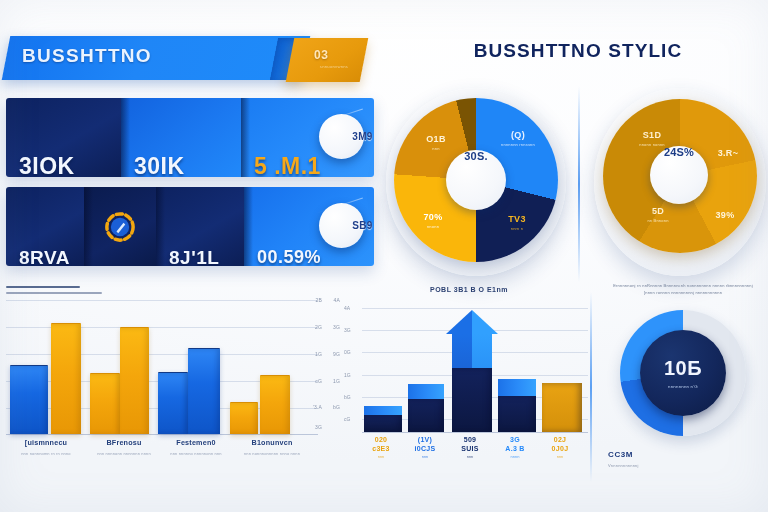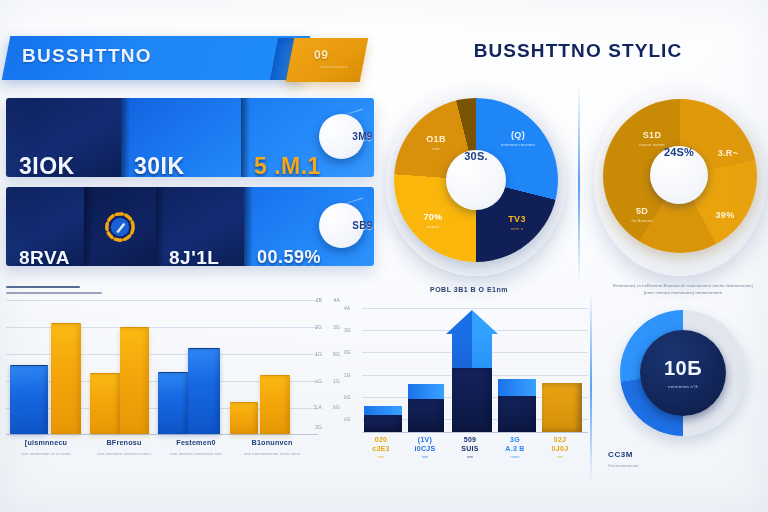--- a/index.html
+++ b/index.html
@@ -167,21 +167,21 @@
 <body>
 
 <div class="stage">
 
   <div class="banner-wrap">
     <div class="banner"></div>
     <div class="banner-fold"></div>
     <div class="banner-text">BUSSHTTNO</div>
   </div>
   <div class="tab-orange"></div>
-  <div class="tab-num">09</div>
+  <div class="tab-num">03</div>
   <div class="tab-sub">snnuonvwnns</div>
 
   <div class="cardrow r1">
 
     <div class="cell c-navy" style="width:115px">
       <div class="pad">
         <div class="kpi-num">3IOK</div>
         <div class="kpi-sub">
           <div class="micro">Bllqges croonkkoaonem</div>
           <div class="micro">rrorusonas Aunrnacuen</div>
@@ -323,21 +323,21 @@
     <div class="slice-lab" style="left:34px;top:42px;width:48px;color:#fff0cf">
       <b>S1D</b>
       <i>nnonn nonnn</i>
     </div>
     <div class="slice-lab" style="left:112px;top:60px;width:44px;color:#fff4da">
       <b>3.R~</b>
     </div>
     <div class="slice-lab" style="left:108px;top:122px;width:46px;color:#fff4da">
       <b>39%</b>
     </div>
-    <div class="slice-lab" style="left:24px;top:118px;width:48px;color:#fff0cf">
+    <div class="slice-lab" style="left:40px;top:118px;width:48px;color:#fff0cf">
       <b>5D</b>
       <i>nn Bnnonn</i>
     </div>
   </div>
 
   <div class="panel" style="left:6px;top:286px;width:330px;height:200px">
 
     <div class="panel-head">
       <div class="hline a"></div>
       <div class="hline b"></div>

